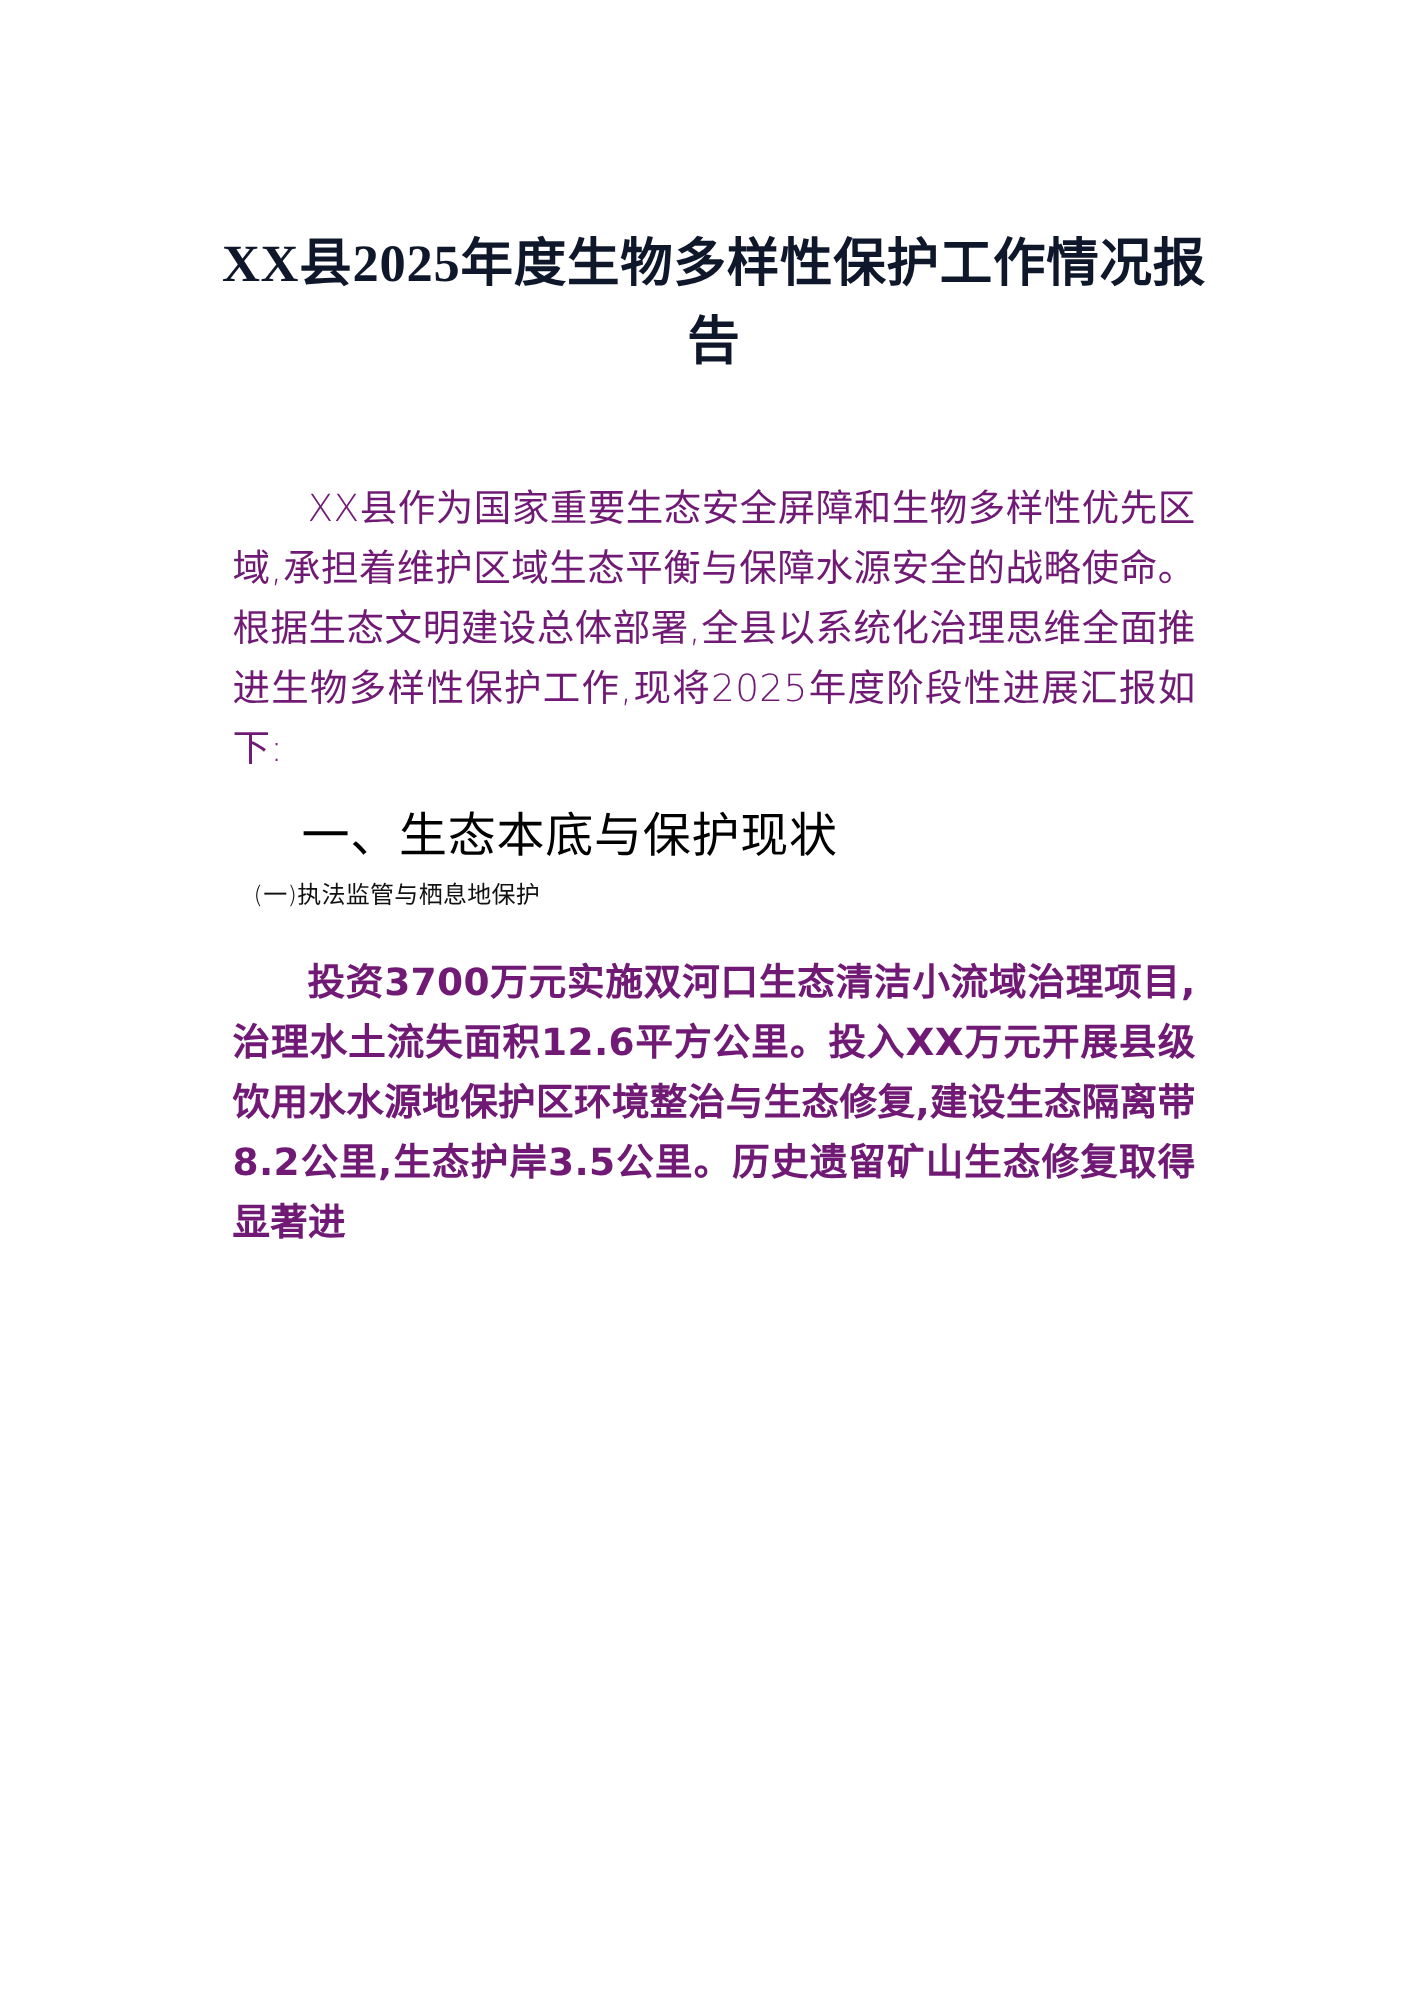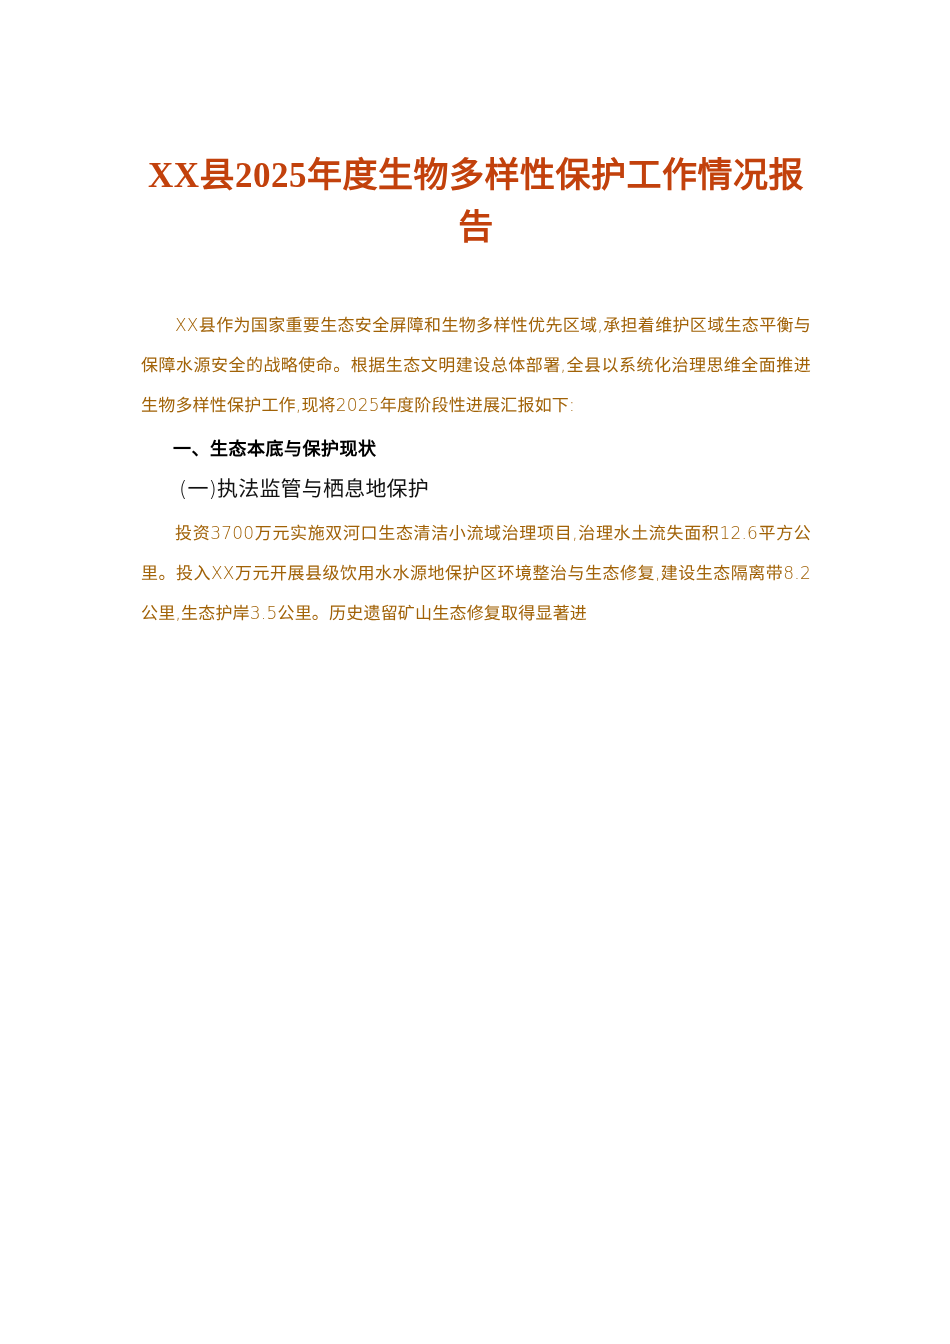--- a/index.html
+++ b/index.html
@@ -35,68 +35,69 @@
   
   .doc-title {
     font-family: "Liberation Serif", "DejaVu Serif", serif;
     font-weight: bold;
     font-size: 35px;
     line-height: 52px;
     text-align: center;
     letter-spacing: 0.5px;
     margin: 0 0 0 0;
     padding: 0 4px;
-    color: #c2410c;
+    color: #0f172a;
   }
 
   .title-spacer {
     height: 47px;
   }
 
   
   .para {
     font-family: "DejaVu Sans", "Liberation Sans", sans-serif;
     font-weight: 300;
-    font-size: 17px;
+    font-size: 25px;
     line-height: 40px;
     text-align: justify;
     text-justify: inter-ideograph;
     text-indent: 2em;
-    margin: 4px;
-    color: #a16207;
+    margin: 18px;
+    color: #701a75;
     letter-spacing: 0.2px;
   }
 
   
   .h1-section {
     font-family: "DejaVu Sans", "Liberation Sans", sans-serif;
-    font-weight: bold;
-    font-size: 18px;
+    font-weight: normal;
+    font-size: 32px;
     line-height: 40px;
     text-indent: 2em;
     margin: 0;
     color: #000000;
     letter-spacing: 0.5px;
   }
 
   
   .h2-section {
     font-family: "DejaVu Sans", "Liberation Sans", sans-serif;
     font-weight: 300;
-    font-size: 21px;
+    font-size: 16px;
     line-height: 40px;
     text-indent: 2em;
     margin: 0;
     color: #111111;
     letter-spacing: 0.2px;
   }
 
   
   .para-clipped {
     overflow: hidden;
+    font-weight: bold;
   }
 </style>
 </head>
 <body>
 
 <div class="page">
   <div class="content">
 
     <h1 class="doc-title">XX县2025年度生物多样性保护工作情况报告</h1>
 

